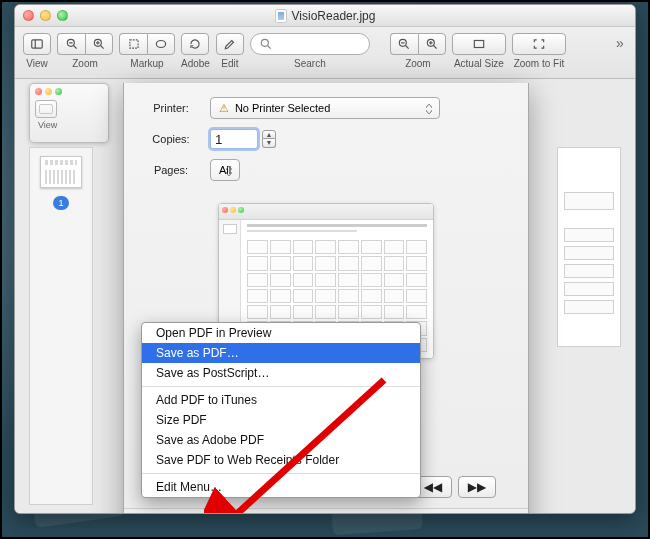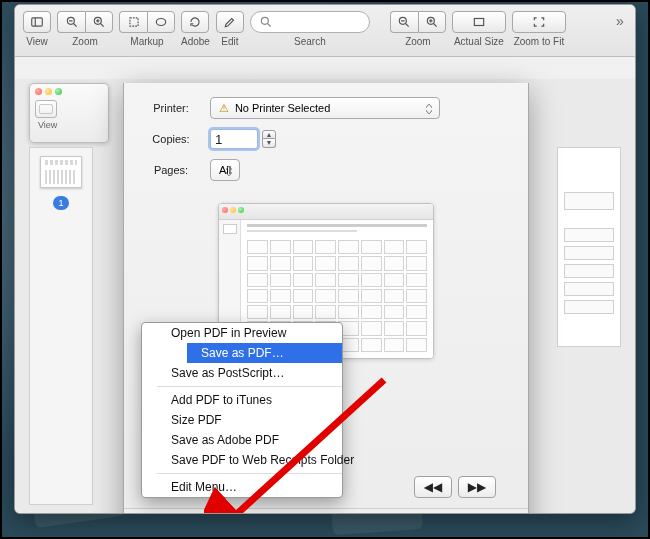--- a/index.html
+++ b/index.html
@@ -145,27 +145,27 @@
   .pv-thumb{margin:4px auto;width:14px;height:10px;background:#fff;border:1px solid #ccc;}
   .pv-main{position:absolute;left:22px;top:16px;right:0;bottom:0;background:#fff;}
   .pv-hdr{position:absolute;left:6px;top:4px;right:6px;height:3px;background:#ccc;}
   .pv-hdr2{position:absolute;left:6px;top:10px;width:110px;height:2px;background:#ddd;}
   .pv-grid{position:absolute;left:6px;top:20px;right:6px;bottom:6px;
     display:grid;grid-template-columns:repeat(8,1fr);grid-template-rows:repeat(7,1fr);gap:2px;}
   .pv-grid span{border:1px solid #d3d3d3;background:#fcfcfc;}
 
   
   .popup{
-    position:absolute;left:17px;bottom:58px;width:202px;
+    position:absolute;left:17px;bottom:58px;width:280px;
     background:#fff;border:1px solid #9a9a9a;border-radius:4px;
     box-shadow:0 6px 18px rgba(0,0,0,0.35);
-    font-size:12px;z-index:20;padding-left:15px;
+    font-size:12px;z-index:20;
   }
   .popup .mi{padding:3px 14px;color:#111;white-space:nowrap;}
-  .popup .mi.sel{background:#2f6fe8;color:#fff;margin-left:30px;}
+  .popup .mi.sel{background:#2f6fe8;color:#fff;}
   .popup hr{border:none;border-top:1px solid #dcdcdc;margin:3px 0;}
 
   
   .bbar{
     position:absolute;left:0;right:0;bottom:0;height:48px;
     border-top:1px solid #cfcfcf;padding:12px 16px;
     display:flex;align-items:center;gap:8px;
     background:linear-gradient(#f0f0f0,#e6e6e6);
   }
   .sqbtn{
@@ -180,20 +180,31 @@
 
   svg.ico{width:14px;height:14px;}
 </style>
 </head>
 <body>
 
 <div class="desktop-bg"></div>
 
 <div class="app-window">
 
+  <div class="titlebar">
+    <div class="traffic">
+      <span class="tl-r"></span>
+      <span class="tl-y"></span>
+      <span class="tl-g"></span>
+    </div>
+    <div class="win-title">
+      <span class="doc-ico"></span>
+      <span>VisioReader.jpg</span>
+    </div>
+  </div>
 
   <div class="toolbar">
     <div class="tb-group">
       <div class="tb-btns">
         <div class="tb-btn single">
           <svg class="ico" viewBox="0 0 24 24">
               <rect x="3" y="5" width="18" height="14" rx="2" fill="none" stroke="currentColor" stroke-width="2"></rect>
               <line x1="9" y1="5" x2="9" y2="19" stroke="currentColor" stroke-width="2"></line>
             </svg>
         </div>

